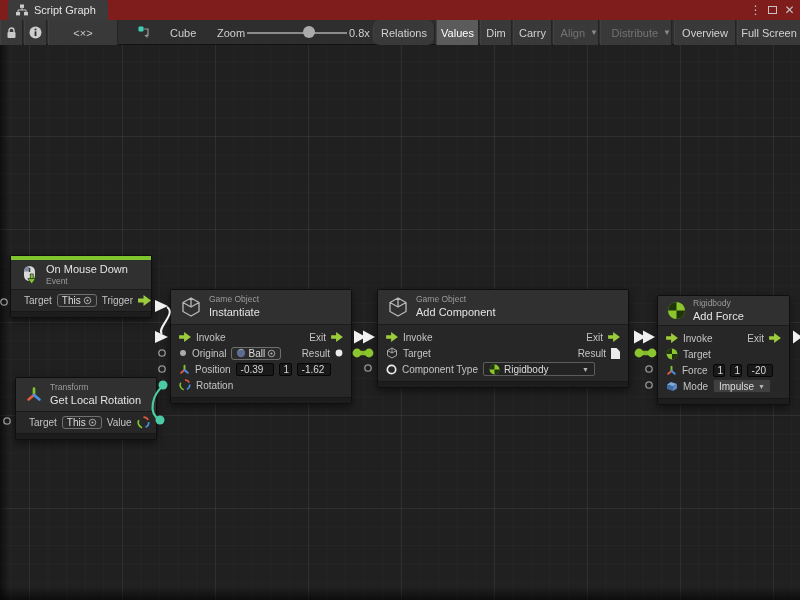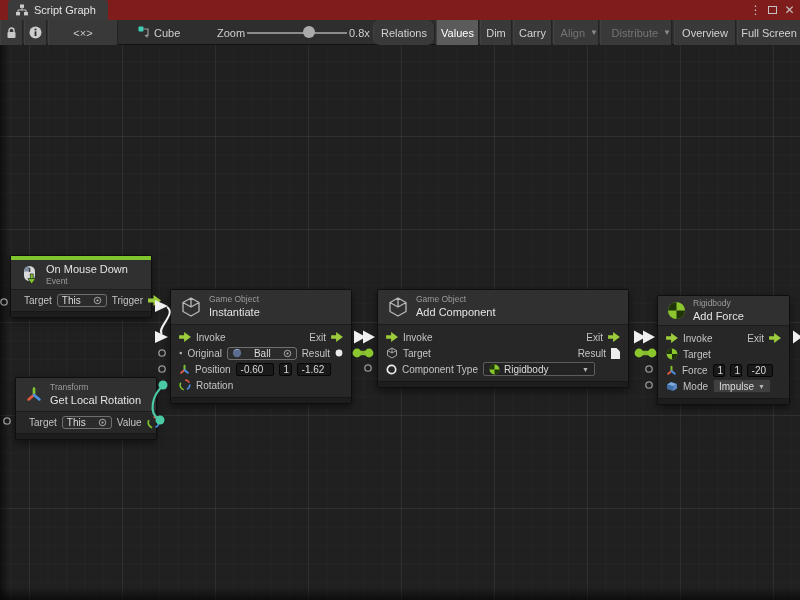--- a/index.html
+++ b/index.html
@@ -48,21 +48,21 @@
   .nhead { display:flex; align-items:center; gap:7px; padding:0 9px; background:#303030;
            border-bottom:1px solid #1b1b1b; }
   .ncat  { font-size:8.5px; color:#9b9b9b; line-height:1.3; }
   .ntitle{ font-size:11px; color:#e3e3e3; line-height:1.3; }
   .nbody { padding:4px 0; }
   .nrow  { display:flex; align-items:center; gap:5px; padding:0 8px; height:16px; }
   .nrow.tall { height:21px; }
   .rright{ margin-left:auto; display:flex; align-items:center; gap:5px; }
   .nfoot { height:6px; background:#1d1d1d; border-top:1px solid #171717; }
 
-  .chip { display:inline-flex; align-items:center; gap:12px; height:13px; padding:0 4px;
+  .chip { display:inline-flex; align-items:center; gap:2px; height:13px; padding:0 4px;
           border:1px solid #6f6f6f; border-radius:3px; background:#2b2b2b; color:#dddddd; font-size:10px; }
   .field{ height:13px; line-height:12px; padding:0 4px; background:#191919; border:1px solid #060606;
           border-radius:2px; color:#d6d6d6; font-size:10px; text-align:left; }
   .dd   { display:inline-flex; align-items:center; gap:4px; height:14px; padding:0 5px;
           background:#232323; border:1px solid #5d5d5d; border-radius:2px; color:#dcdcdc; font-size:10px; }
   .dd.small { background:#3f3f3f; border:1px solid #2a2a2a; }
   .dd .dar { margin-left:auto; font-size:7px; color:#b5b5b5; }
   svg { display:block; }
   .wires { position:absolute; left:0; top:0; width:800px; height:600px; pointer-events:none; z-index:6; }
 </style>
@@ -101,21 +101,21 @@
       <svg width="13" height="13" viewBox="0 0 13 13">
         <circle cx="6.5" cy="6.5" r="6" fill="#cdcdcd"></circle>
         <rect x="5.6" y="2.6" width="1.8" height="1.8" fill="#2c2c2c"></rect>
         <rect x="5.6" y="5.4" width="1.8" height="4.6" fill="#2c2c2c"></rect>
       </svg>
     </div>
     <div class="tbtn" style="left:48px;width:70px;font-size:11px;color:#c9c9c9;">
       <span>&lt;×&gt;</span>
     </div>
 
-    <div class="tlabel" style="left:138px;gap:2px;">
+    <div class="tlabel" style="left:138px;gap:18px;">
       <svg width="14" height="13" viewBox="0 0 14 13">
         <rect x="0.5" y="0.5" width="5" height="5" rx="1" fill="#3ecfb6"></rect>
         <path d="M5.5 3h4.5v6.5H7.5" stroke="#9a9a9a" stroke-width="1.2" fill="none"></path>
         <path d="M9.5 12l-3-2.5 3-1.2z" fill="#9a9a9a"></path>
       </svg>
       <span>Cube</span>
     </div>
 
     <div class="tlabel" style="left:217px;">Zoom</div>
     <div class="slider-track"></div>
@@ -275,21 +275,21 @@
             </svg>
         </span>
       </div>
       <div class="nrow">
         <svg width="11" height="11" viewBox="0 0 20 20">
           <path d="M10 11V3" stroke="#7fc62e" stroke-width="3.5" stroke-linecap="round"></path>
           <path d="M10 11l-6 5" stroke="#e25b3f" stroke-width="3.5" stroke-linecap="round"></path>
           <path d="M10 11l6 5" stroke="#4a90e2" stroke-width="3.5" stroke-linecap="round"></path>
           </svg>
         <span>Position</span>
-        <span class="field" style="width:38px;">-0.60</span>
+        <span class="field" style="width:38px;">-0.39</span>
         <span class="field" style="width:13px;">1</span>
         <span class="field" style="width:34px;">-1.62</span>
       </div>
       <div class="nrow">
         <svg width="12" height="12" viewBox="0 0 14 14">
           <path d="M7 1.2a5.8 5.8 0 0 1 5 3" stroke="#e25b3f" stroke-width="1.8" fill="none"></path>
           <path d="M12.6 6.5a5.8 5.8 0 0 1-3.4 5.6" stroke="#4a90e2" stroke-width="1.8" fill="none"></path>
           <path d="M5.5 12.6A5.8 5.8 0 0 1 2 4.4" stroke="#7fc62e" stroke-width="1.8" fill="none"></path>
           </svg>
         <span>Rotation</span>

